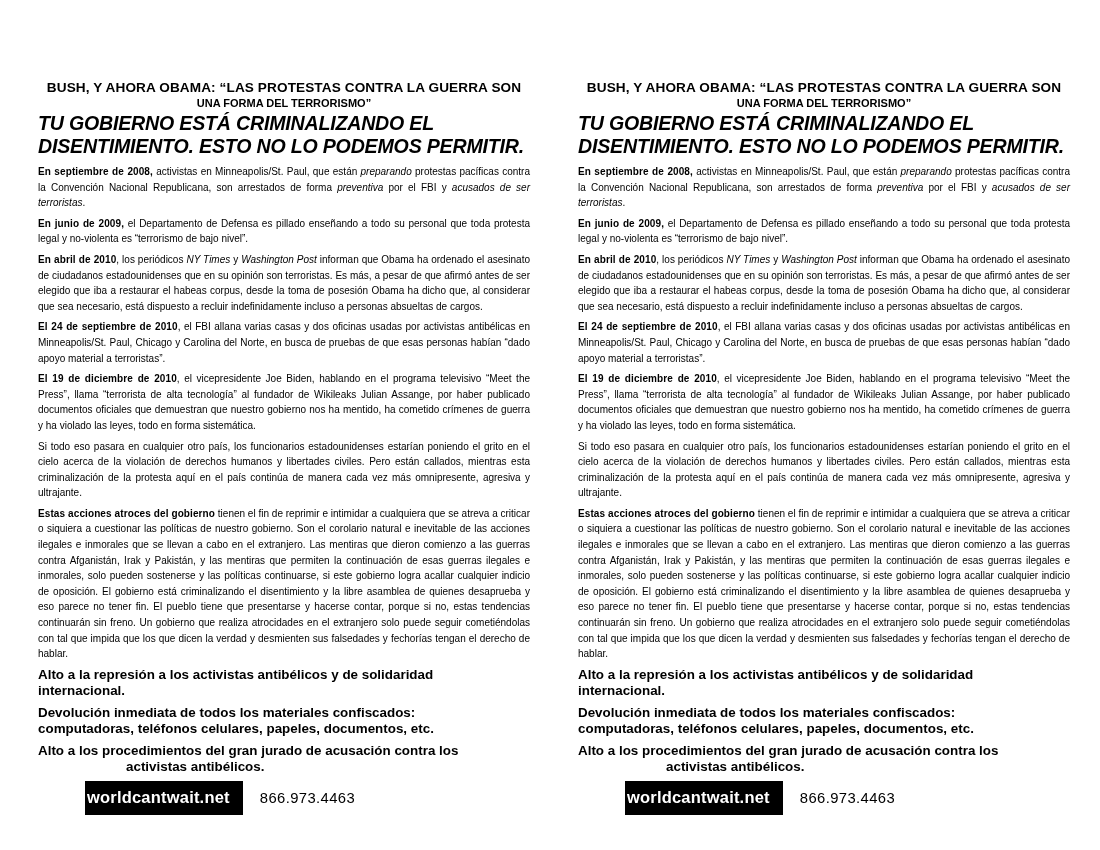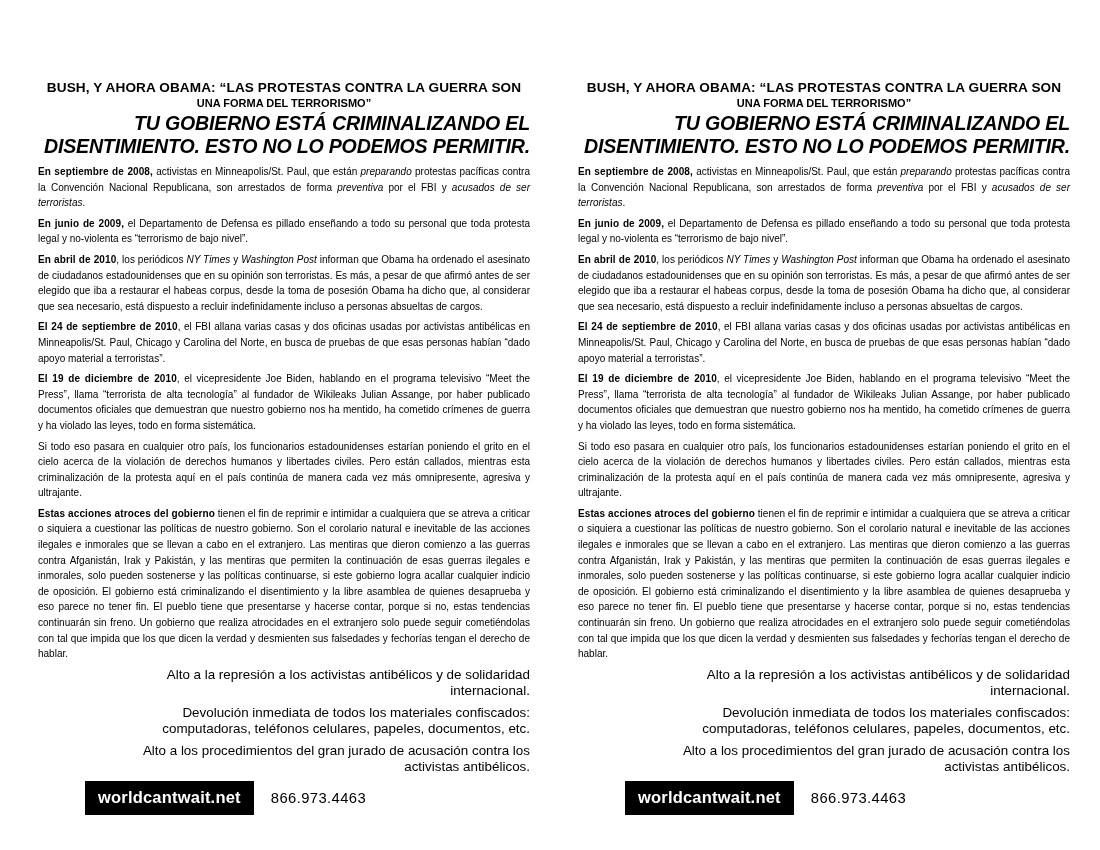--- a/index.html
+++ b/index.html
@@ -37,54 +37,54 @@
     font-weight: bold;
     font-size: 11px;
     line-height: 15px;
     text-align: center;
   }
   .subtitle {
     font-weight: bold;
     font-style: italic;
     font-size: 19.6px;
     line-height: 23px;
-    text-align: right;
+    text-align: left;
     margin: 1px 0 6px 0;
     letter-spacing: -0.2px;
   }
   p.body {
     font-size: 10px;
     line-height: 15.6px;
     text-align: justify;
     margin: 0 0 5px 0;
   }
   p.body b { letter-spacing: 0.1px; }
   .demand {
-    font-weight: normal;
+    font-weight: bold;
     font-size: 13.4px;
     line-height: 16px;
-    text-align: right;
+    text-align: left;
     margin: 2px 0 6px 0;
   }
   .demand .shift-right {
     display: inline-block;
     margin-left: 88px;
   }
   .footer-row {
     display: flex;
     align-items: center;
     margin: 3px 0 0 47px;
   }
   .site-box {
     background: #000000;
     color: #ffffff;
     font-weight: bold;
     font-size: 16.5px;
     letter-spacing: 0.2px;
-    padding: 7px 13px 8px 13px;
+    padding: 7px 13px 8px 2px;
   }
   .phone {
     font-weight: normal;
     font-size: 14.8px;
     margin-left: 17px;
     letter-spacing: 0.4px;
   }
 </style>
 </head>
 <body>

